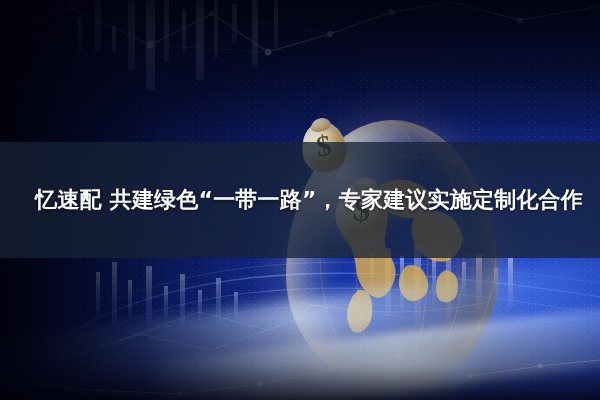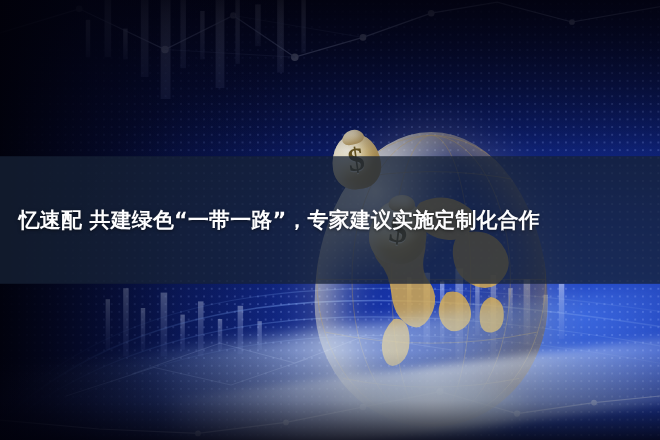--- a/index.html
+++ b/index.html
@@ -105,22 +105,22 @@
   #bag2{left:336px;top:182px;width:52px;height:58px;transform:rotate(7deg);}
   #bag2 .dollar{font-size:34px;}
 
   
   .text-band{
     position:absolute;left:0;top:142px;width:600px;height:116px;
     background:rgba(22,34,54,.76);
     display:flex;align-items:center;justify-content:center;
   }
   .headline{
-    width:566px;margin:0;text-align:left;
-    color:#fdfdfe;font-size:19px;font-weight:bold;line-height:38px;
+    width:566px;margin:0;text-align:right;
+    color:#fdfdfe;font-size:22px;font-weight:bold;line-height:38px;
     letter-spacing:.2px;
     text-shadow:0 1px 3px rgba(0,0,0,.55);
     font-family:"DejaVu Sans","Liberation Sans",sans-serif;
   }
 </style>
 </head>
 <body>
 
 <div id="stage">
 

